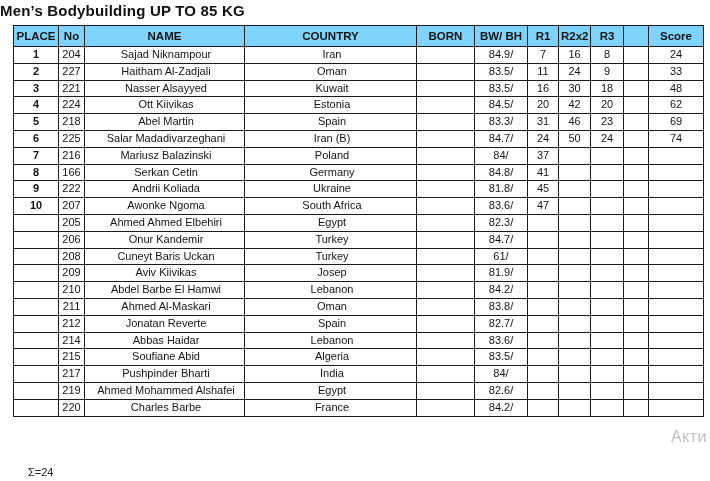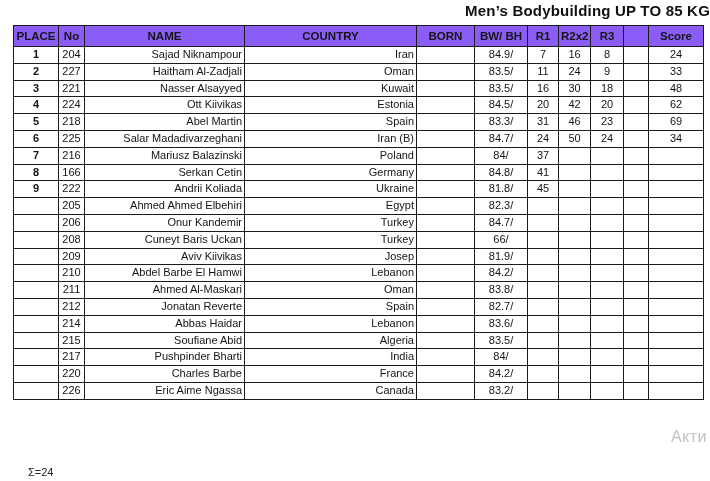--- a/index.html
+++ b/index.html
@@ -2,38 +2,38 @@
 <html><head>
 <meta charset="utf-8">
 <style>
   html,body{margin:0;padding:0;}
   body{
     width:710px;height:481px;position:relative;background:#ffffff;
     font-family:"Liberation Sans", sans-serif;overflow:hidden;
   }
   .title{
     position:absolute;top:2px;left:0;width:710px;margin:0;
-    text-align:right;font-size:15px;font-weight:bold;color:#111;
+    text-align:left;font-size:15px;font-weight:bold;color:#111;
     letter-spacing:.2px;
   }
   table.results{
     position:absolute;left:13px;top:25px;width:690px;
     border-collapse:collapse;table-layout:fixed;
   }
   table.results th, table.results td{
     border:1.6px solid #1b1b1b;
     font-size:11px;color:#141414;
     padding:0 2px;height:15.8px;line-height:15.8px;
     overflow:hidden;white-space:nowrap;text-align:center;
   }
   table.results thead th{
-    background:#8b5cf6;font-weight:bold;font-size:11.5px;
+    background:#7dd3fc;font-weight:bold;font-size:11.5px;
     height:20px;line-height:20px;
   }
-  table.results td.left{text-align:right;padding-left:5px;}
+  table.results td.left{text-align:center;padding-left:5px;}
   table.results td.place{font-weight:bold;}
   .sum{
     position:absolute;left:28px;top:466px;
     font-size:11px;color:#222;
   }
   .watermark{
     position:absolute;right:3px;top:428px;
     font-size:16px;color:#c2c2c2;letter-spacing:.5px;
   }
 </style>
@@ -141,21 +141,21 @@
         <td class="place">6</td>
         <td>225</td>
         <td class="left">Salar Madadivarzeghani</td>
         <td class="left">Iran (B)</td>
         <td></td>
         <td>84.7/</td>
         <td>24</td>
         <td>50</td>
         <td>24</td>
         <td></td>
-        <td>34</td>
+        <td>74</td>
       </tr>
       <tr>
         <td class="place">7</td>
         <td>216</td>
         <td class="left">Mariusz Balazinski</td>
         <td class="left">Poland</td>
         <td></td>
         <td>84/</td>
         <td>37</td>
         <td></td>
@@ -183,20 +183,33 @@
         <td class="left">Ukraine</td>
         <td></td>
         <td>81.8/</td>
         <td>45</td>
         <td></td>
         <td></td>
         <td></td>
         <td></td>
       </tr>
       <tr>
+        <td class="place">10</td>
+        <td>207</td>
+        <td class="left">Awonke Ngoma</td>
+        <td class="left">South Africa</td>
+        <td></td>
+        <td>83.6/</td>
+        <td>47</td>
+        <td></td>
+        <td></td>
+        <td></td>
+        <td></td>
+      </tr>
+      <tr>
         <td class="place"></td>
         <td>205</td>
         <td class="left">Ahmed Ahmed Elbehiri</td>
         <td class="left">Egypt</td>
         <td></td>
         <td>82.3/</td>
         <td></td>
         <td></td>
         <td></td>
         <td></td>
@@ -214,21 +227,21 @@
         <td></td>
         <td></td>
         <td></td>
       </tr>
       <tr>
         <td class="place"></td>
         <td>208</td>
         <td class="left">Cuneyt Baris Uckan</td>
         <td class="left">Turkey</td>
         <td></td>
-        <td>66/</td>
+        <td>61/</td>
         <td></td>
         <td></td>
         <td></td>
         <td></td>
         <td></td>
       </tr>
       <tr>
         <td class="place"></td>
         <td>209</td>
         <td class="left">Aviv Kiivikas</td>
@@ -314,38 +327,38 @@
         <td></td>
         <td>84/</td>
         <td></td>
         <td></td>
         <td></td>
         <td></td>
         <td></td>
       </tr>
       <tr>
         <td class="place"></td>
+        <td>219</td>
+        <td class="left">Ahmed Mohammed Alshafei</td>
+        <td class="left">Egypt</td>
+        <td></td>
+        <td>82.6/</td>
+        <td></td>
+        <td></td>
+        <td></td>
+        <td></td>
+        <td></td>
+      </tr>
+      <tr>
+        <td class="place"></td>
         <td>220</td>
         <td class="left">Charles Barbe</td>
         <td class="left">France</td>
         <td></td>
         <td>84.2/</td>
-        <td></td>
-        <td></td>
-        <td></td>
-        <td></td>
-        <td></td>
-      </tr>
-      <tr>
-        <td class="place"></td>
-        <td>226</td>
-        <td class="left">Eric Aime Ngassa</td>
-        <td class="left">Canada</td>
-        <td></td>
-        <td>83.2/</td>
         <td></td>
         <td></td>
         <td></td>
         <td></td>
         <td></td>
       </tr>
     </tbody>
 </table>
 
 <div class="sum">Σ=24</div>

